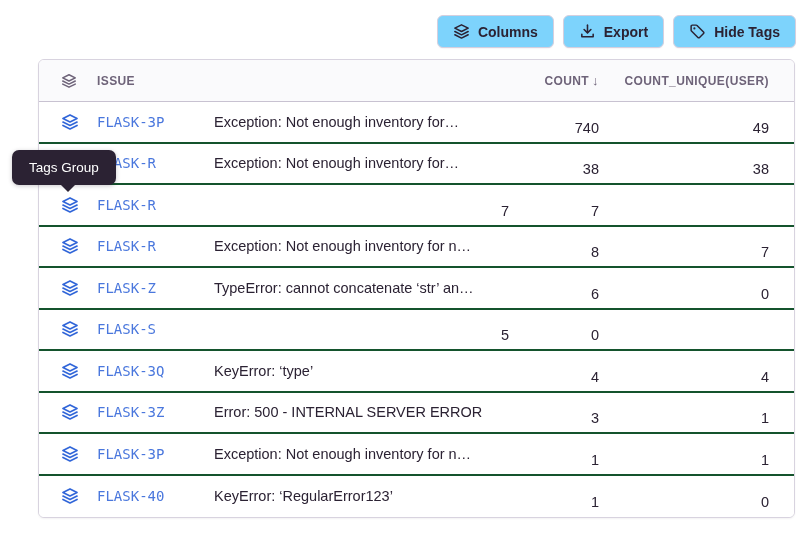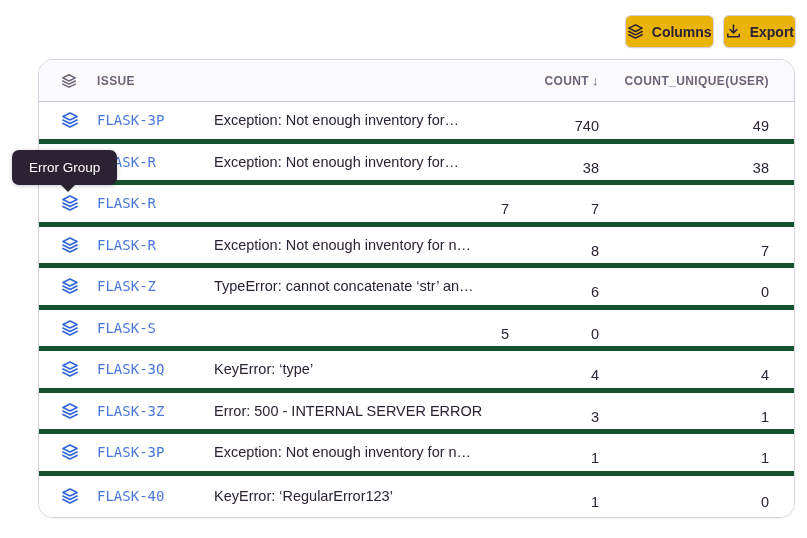--- a/index.html
+++ b/index.html
@@ -18,41 +18,41 @@
     top: 15px;
     right: 11px;
     display: flex;
     gap: 9px;
   }
   .btn {
     display: flex;
     align-items: center;
     gap: 8px;
     height: 33px;
-    padding: 0 1px;
-    background: #eab308;
+    padding: 0 15px;
+    background: #7dd3fc;
     border: 1px solid #D5CFDE;
     border-radius: 6px;
     font-size: 14px;
     font-weight: 700;
     color: #2B2233;
     cursor: pointer;
     box-shadow: 0 1px 1px rgba(43,34,51,0.04);
   }
   .btn svg { display: block; }
 
   
   .table {
     position: absolute;
     left: 38px;
     top: 59px;
     width: 757px;
     background: #ffffff;
     border: 1px solid #D8D3DF;
-    border-radius: 15px;
+    border-radius: 6px;
     overflow: hidden;
     box-shadow: 0 1px 2px rgba(43,34,51,0.06);
   }
   .grid-row {
     display: grid;
     grid-template-columns: 36px 117px 1fr 90px 170px;
     align-items: center;
     padding-left: 22px;
     padding-right: 25px;
   }
@@ -66,21 +66,21 @@
     font-weight: 700;
     letter-spacing: 0.4px;
     color: #6E6379;
     white-space: nowrap;
   }
   .th.num { text-align: right; }
   .sort-arrow { font-size: 13px; font-weight: 400; margin-left: 3px; }
 
   .row {
     height: 41.5px;
-    border-bottom: 5px solid #14532d;
+    border-bottom: 2px solid #14532d;
     background: #ffffff;
   }
   .row:last-child { border-bottom: none; }
 
   .cell-icon { display: flex; align-items: center; }
   .issue-link {
     font-family: "DejaVu Sans Mono", monospace;
     font-size: 14px;
     color: #4A77DD;
     text-decoration: none;
@@ -160,20 +160,28 @@
     <span>Columns</span>
   </button>
   <button class="btn">
     <span>
       <svg width="17" height="17" viewBox="0 0 24 24" stroke="#2B2233">
           <use href="#icon-download"></use>
         </svg>
     </span>
     <span>Export</span>
   </button>
+  <button class="btn">
+    <span>
+      <svg width="17" height="17" viewBox="0 0 24 24" stroke="#2B2233">
+          <use href="#icon-tag"></use>
+        </svg>
+    </span>
+    <span>Hide Tags</span>
+  </button>
 </div>
 
 <div class="table">
   <div class="grid-row thead">
     <div class="cell-icon">
       <svg width="16" height="16" viewBox="0 0 24 24" stroke="#6E6379">
           <use href="#icon-layers"></use>
         </svg>
     </div>
     <div class="th">ISSUE</div>
@@ -287,14 +295,14 @@
     </div>
     <a class="issue-link">FLASK-40</a>
     <div class="title">KeyError: ‘RegularError123’</div>
     <div class="num-cell">1</div>
     <div class="num-cell">0</div>
   </div>
     </div>
 </div>
 
 <div class="tooltip">
-  <span>Error Group</span>
+  <span>Tags Group</span>
 </div>
 
 </body></html>

